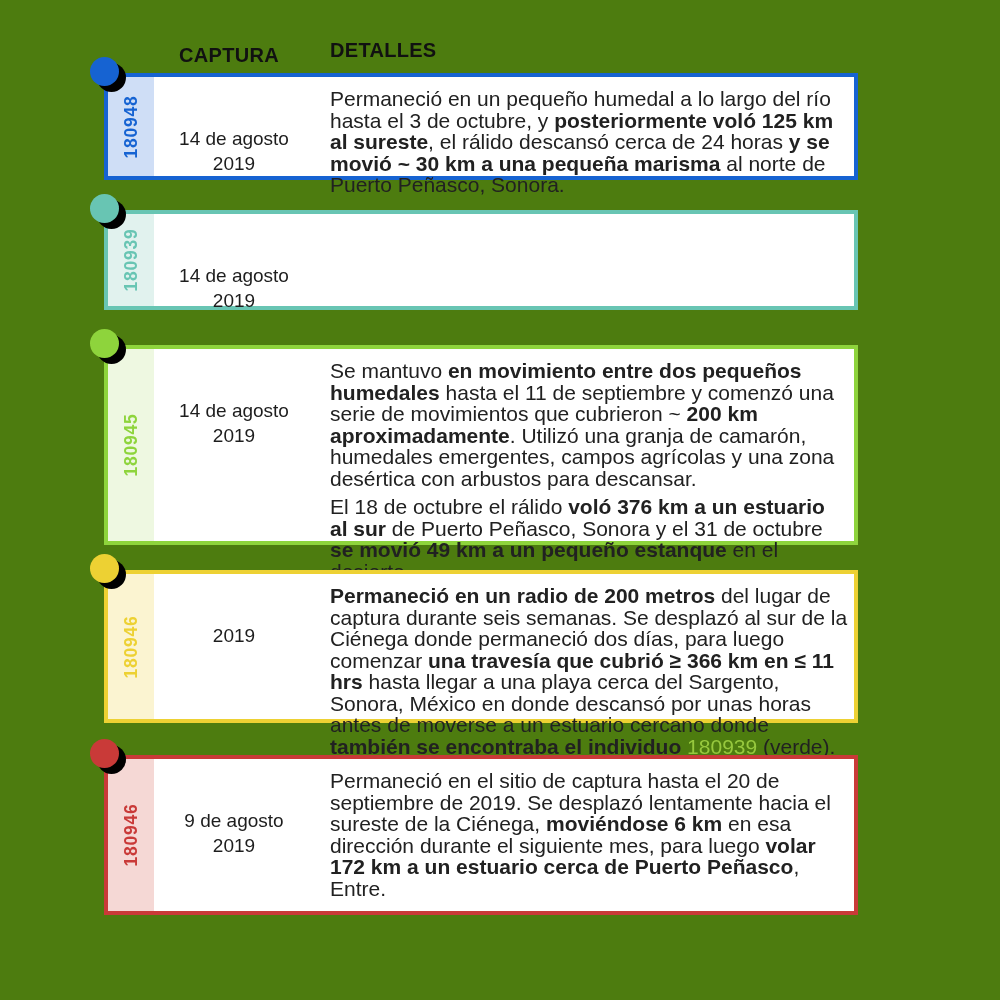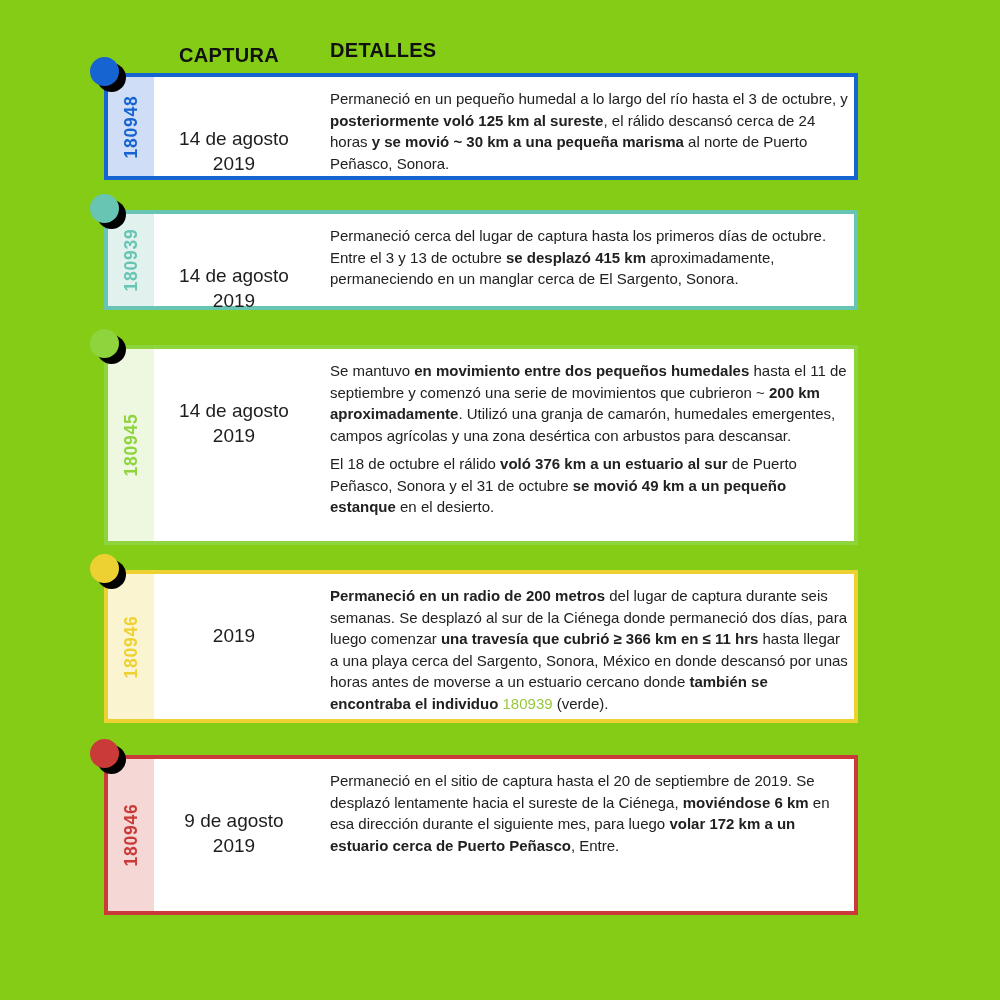--- a/index.html
+++ b/index.html
@@ -1,18 +1,18 @@
 <!DOCTYPE html>
 <html><head>
 <meta charset="utf-8">
 <style>
   * { margin:0; padding:0; box-sizing:border-box; }
   html,body { background:#ffffff; }
   body { width:1000px; height:1000px; font-family:"Liberation Sans", sans-serif; }
-  .canvas { position:relative; width:1000px; height:1000px; background:#84cc16; overflow:hidden; }
+  .canvas { position:relative; width:1000px; height:1000px; background:#4d7c0f; overflow:hidden; }
 
   .hdr { position:absolute; font-weight:700; font-size:20px; color:#111; letter-spacing:.3px; }
   .hdr-captura { left:179px; top:44px; }
   .hdr-detalles { left:330px; top:39px; }
 
   .row { position:absolute; left:104px; width:754px; background:#fff;
          border:4px solid var(--c,#333); }
   .r0 { top:73px;  height:107px; }
   .r1 { top:210px; height:100px; }
   .r2 { top:345px; height:200px; }
@@ -26,21 +26,21 @@
   .strip { position:absolute; left:0; top:0; bottom:0; width:46px; background:var(--tint,#eee); }
   .id-text { position:absolute; left:50%; top:50%;
              transform:translate(-50%,-50%) rotate(-90deg);
              font-weight:700; font-size:17.5px; letter-spacing:.8px;
              color:var(--c); white-space:nowrap; }
 
   .date { position:absolute; left:46px; top:0; width:160px; padding-top:17px;
           text-align:center; font-size:19px; line-height:25px; color:#1d1d1d;margin-top:32px; }
 
   .details { position:absolute; left:222px; top:0; right:6px; padding-top:11px;
-             font-size:15px; line-height:21.5px; color:#212121; }
+             font-size:21px; line-height:21.5px; color:#212121; }
   .details p { margin:0 0 7px 0; }
   .details b { font-weight:700; }
 </style>
 </head>
 <body>
 
 <div class="canvas">
 
   <div class="hdr hdr-captura">CAPTURA</div>
   <div class="hdr hdr-detalles">DETALLES</div>
@@ -63,23 +63,20 @@
   <div class="row r1" style="--c: #68c5b3; --tint: #e1f2ee;">
     <span class="dot-shadow"></span>
     <span class="dot"></span>
     <div class="strip">
       <div class="id-text">180939</div>
     </div>
     <div class="date">
       <div>14 de agosto</div>
       <div>2019</div>
     </div>
-    <div class="details">
-        <p><span>Permaneció cerca del lugar de captura hasta los primeros días de octubre. Entre el 3 y 13 de octubre </span><b>se desplazó 415 km</b><span> aproximada­mente, permaneciendo en un manglar cerca de El Sargento, Sonora.</span></p>
-      </div>
   </div>
 
   <div class="row r2" style="--c: #8ed43c; --tint: #eef8e1;">
     <span class="dot-shadow"></span>
     <span class="dot"></span>
     <div class="strip">
       <div class="id-text">180945</div>
     </div>
     <div class="date">
       <div>14 de agosto</div>

